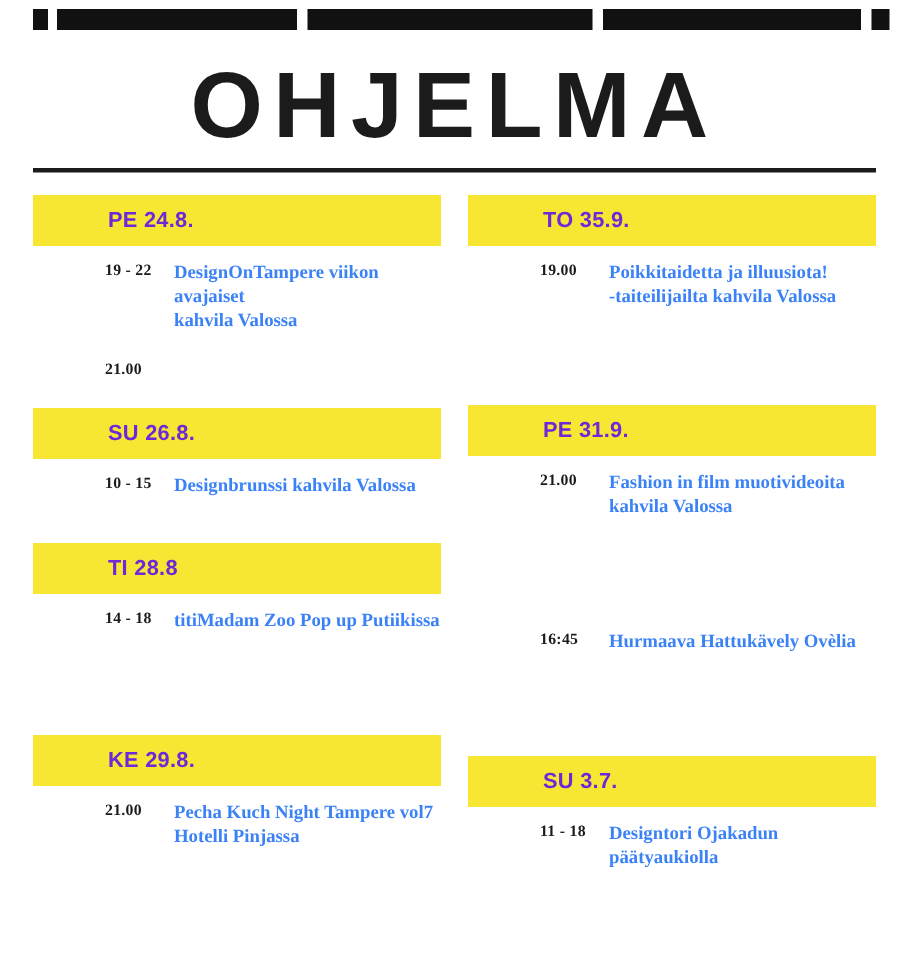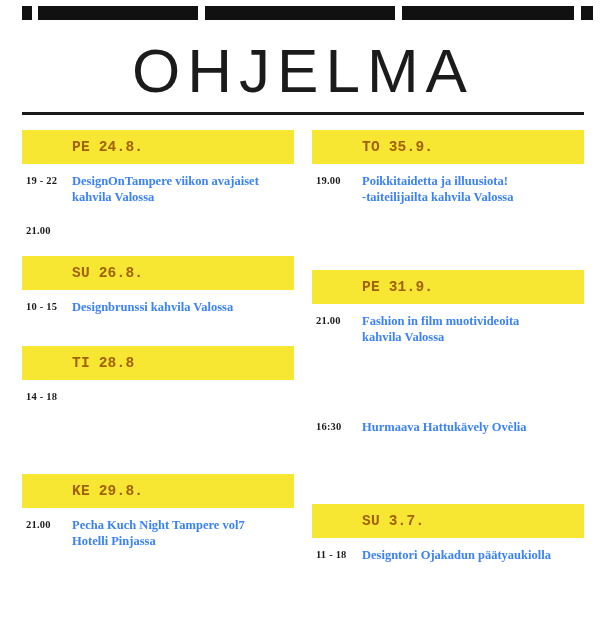--- a/index.html
+++ b/index.html
@@ -40,21 +40,21 @@
   .title-wrap {
     position: absolute;
     left: 0;
     top: 30px;
     width: 606px;
     height: 82px;
     text-align: center;
   }
   .title {
     font-family: "Liberation Sans", sans-serif;
-    font-weight: 400;
+    font-weight: 700;
     font-size: 62px;
     letter-spacing: 7px;
     line-height: 82px;
     color: #1b1b1b;
   }
   .rule {
     position: absolute;
     left: 22px;
     top: 112px;
     width: 562px;
@@ -87,24 +87,24 @@
   }
   .day-head {
     background: #f7e733;
     height: 34px;
     display: flex;
     align-items: center;
     padding-left: 50px;
     box-sizing: border-box;
   }
   .day-head .day-label {
-    font-family: Liberation Mono, monospace;
+    font-family: Liberation Sans, sans-serif;
     font-weight: bold;
     font-size: 14.5px;
-    color: #a16207;
+    color: #6d28d9;
     letter-spacing: 0.2px;
   }
 
   .event {
     display: flex;
     flex-direction: row;
     align-items: flex-start;
     padding: 9px 0 9px 0;
     min-height: 38px;
     box-sizing: border-box;
@@ -113,20 +113,21 @@
     width: 50px;
     flex: 0 0 50px;
     font-family: "Liberation Serif", serif;
     font-size: 10.5px;
     font-weight: bold;
     color: #1b1b1b;
     padding-top: 2px;
     padding-left: 4px;
     box-sizing: border-box;
     letter-spacing: 0.2px;
+    margin-left: 44px;
   }
   .event .desc {
     flex: 1 1 auto;
     font-family: "Liberation Serif", serif;
     font-size: 12.5px;
     font-weight: bold;
     line-height: 16px;
     color: #3b82f6;
     white-space: pre-line;
   }
@@ -181,20 +182,21 @@
       </div>
 
       <div class="spacer-short"></div>
 
       <div class="day-block">
         <div class="day-head">
           <span class="day-label">TI  28.8</span>
         </div>
         <div class="event">
           <div class="time">14 - 18</div>
+          <div class="desc">titiMadam Zoo Pop up Putiikissa</div>
         </div>
       </div>
 
       <div class="spacer-tall"></div>
 
       <div class="day-block">
         <div class="day-head">
           <span class="day-label">KE 29.8.</span>
         </div>
         <div class="event">
@@ -229,21 +231,21 @@
           <div class="time">21.00</div>
           <div class="desc">Fashion in film muotivideoita
  kahvila Valossa</div>
         </div>
       </div>
 
       <div class="spacer-tall"></div>
 
       <div class="day-block">
         <div class="event">
-          <div class="time">16:30</div>
+          <div class="time">16:45</div>
           <div class="desc">Hurmaava Hattukävely Ovèlia</div>
         </div>
       </div>
 
       <div class="spacer-tall"></div>
 
       <div class="day-block">
         <div class="day-head">
           <span class="day-label">SU 3.7.</span>
         </div>

